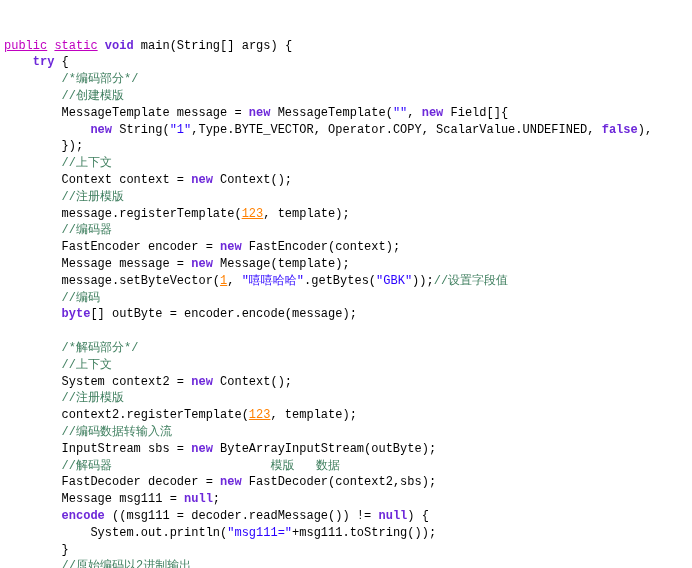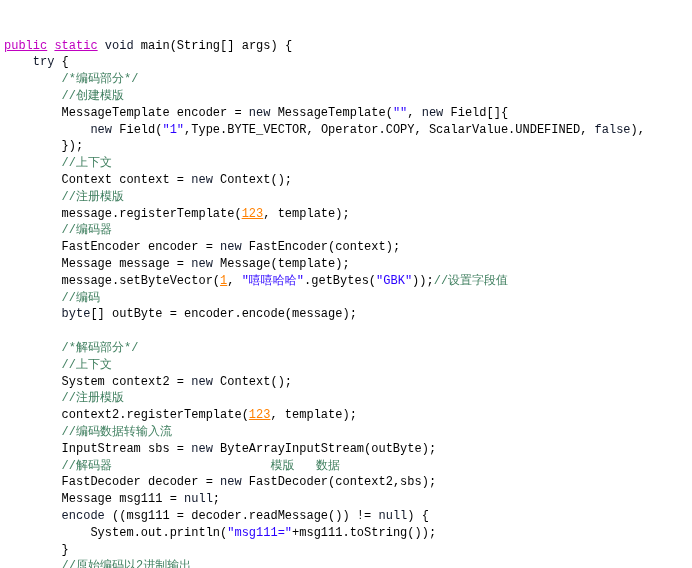--- a/index.html
+++ b/index.html
@@ -5,35 +5,35 @@
   body {
     margin: 0;
     padding: 4px;
     font-family: "Courier New", monospace;
     font-size: 12px;
     line-height: 1.4;
     background: #ffffff;
     color: #000000;
     white-space: pre;
   }
-  .kw { color: #0f172a; font-weight: normal; }
+  .kw { color: #6d28d9; font-weight: bold; }
   .pkw { color: #c000c0; text-decoration: underline; }
   .cmt { color: #3f7f5f; margin-top: 31px; }
   .str { color: #2a00ff; }
   .num { color: #ff8000; text-decoration: underline; }
 </style>
 </head>
 <body>
 
 <div><span class="pkw">public</span> <span class="pkw">static</span> <span class="kw">void</span><span> main(String[] args) {</span>
     <span class="kw">try</span><span> {</span>
         <span class="cmt">/*编码部分*/</span>
         <span class="cmt">//创建模版</span>
-        <span>MessageTemplate encoder = </span><span class="kw">new</span><span> MessageTemplate(</span><span class="str">""</span><span>, </span><span class="kw">new</span><span> Field[]{</span>
-            <span class="kw">new</span><span> Field(</span><span class="str">"1"</span><span>,Type.BYTE_VECTOR, Operator.COPY, ScalarValue.UNDEFINED, </span><span class="kw">false</span><span>),</span>
+        <span>MessageTemplate message = </span><span class="kw">new</span><span> MessageTemplate(</span><span class="str">""</span><span>, </span><span class="kw">new</span><span> Field[]{</span>
+            <span class="kw">new</span><span> String(</span><span class="str">"1"</span><span>,Type.BYTE_VECTOR, Operator.COPY, ScalarValue.UNDEFINED, </span><span class="kw">false</span><span>),</span>
         <span>});</span>
         <span class="cmt">//上下文</span>
         <span>Context context = </span><span class="kw">new</span><span> Context();</span>
         <span class="cmt">//注册模版</span>
         <span>message.registerTemplate(</span><span class="num">123</span><span>, template);</span>
         <span class="cmt">//编码器</span>
         <span>FastEncoder encoder = </span><span class="kw">new</span><span> FastEncoder(context);</span>
         <span>Message message = </span><span class="kw">new</span><span> Message(template);</span>
         <span>message.setByteVector(</span><span class="num">1</span><span>, </span><span class="str">"嘻嘻哈哈"</span><span>.getBytes(</span><span class="str">"GBK"</span><span>));</span><span class="cmt">//设置字段值</span>
         <span class="cmt">//编码</span>

